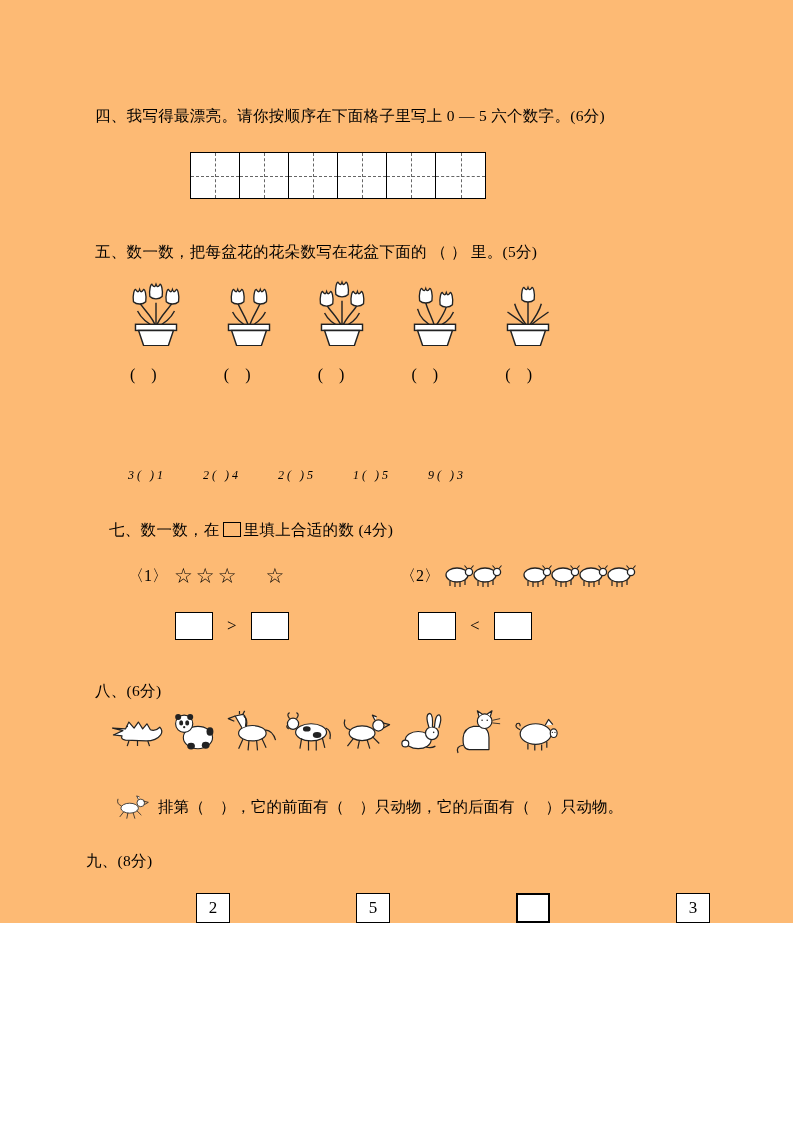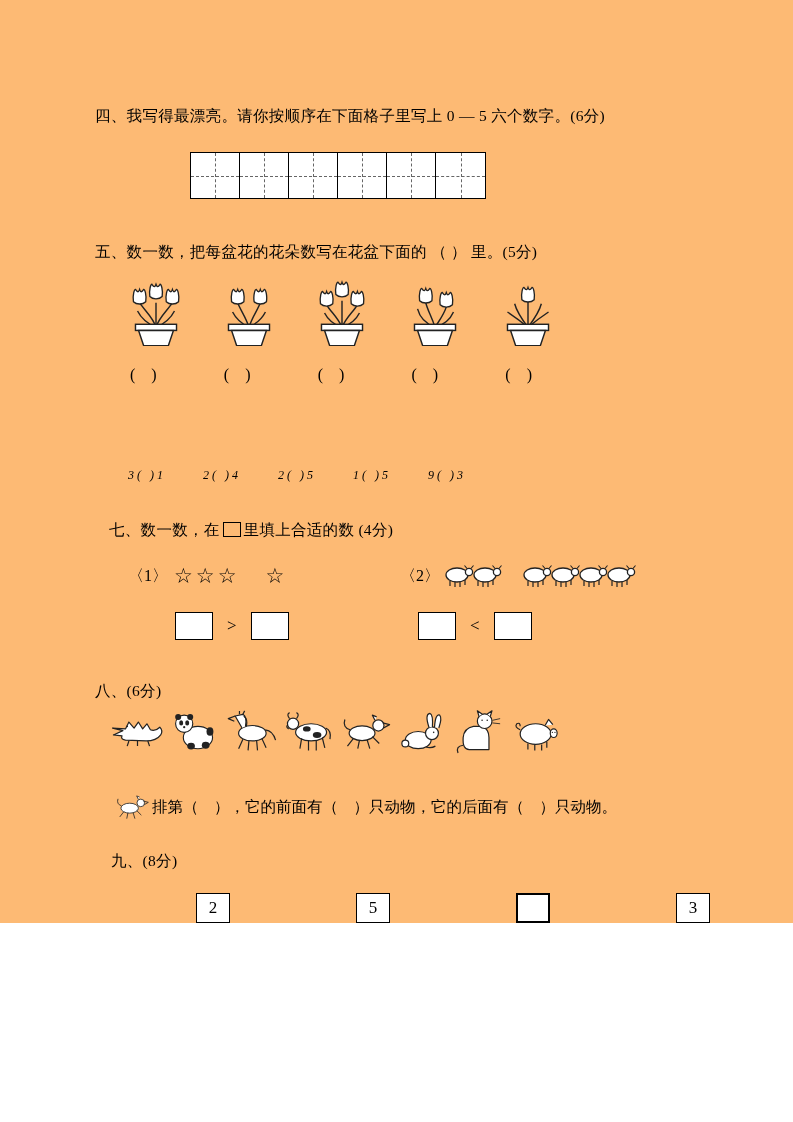--- a/index.html
+++ b/index.html
@@ -35,21 +35,21 @@
   .sheep-group.far { margin-left:22px; }
   .sheep-svg { width:32px; height:24px; margin-left:-4px; }
   .cmp { position:absolute; display:flex; align-items:center; gap:14px; font-size:17px; }
   .cmp1 { left:175px; top:612px; }
   .cmp2 { left:418px; top:612px; }
   .abox { display:inline-block; width:38px; height:28px; border:1.7px solid #000; background:#fff; }
 
   
   .animals-row { position:absolute; left:110px; top:708px; display:flex; align-items:flex-end; gap:2px; }
   .animal-svg { width:55px; height:47px; }
-  .q8-sentence { position:absolute; left:112px; top:793px; display:flex; align-items:center; font-size:15.5px; }
+  .q8-sentence { position:absolute; left:112px; top:793px; display:flex; align-items:center; gap:6px; font-size:15.5px; }
   .dog-small { width:40px; height:28px; }
   .q8-sentence span { white-space:pre; }
 
   
   .bonds-row { position:absolute; left:138px; top:893px; display:flex; gap:10px; }
   .bond { position:relative; width:150px; height:96px; }
   .bond-lines { position:absolute; left:0; top:0; width:150px; height:95px; }
   .nbox { position:absolute; width:34px; height:30px; border:1.6px solid #000; background:#fff;
           display:flex; align-items:center; justify-content:center; font-size:17px; }
   .nbox.top { left:58px; top:0; }
@@ -322,21 +322,21 @@
       </g>
     </svg>
   </div>
   <div class="q8-sentence">
     <svg class="dog-small" viewBox="0 0 64 48">
         <use href="#a-dog"></use>
       </svg>
     <span>排第（    ），它的前面有（    ）只动物，它的后面有（    ）只动物。</span>
   </div>
 
-  <p class="title" style="left:111px; top:851px;">九、(8分)</p>
+  <p class="title" style="left:86px; top:851px;">九、(8分)</p>
   <div class="bonds-row">
 
     <div class="bond">
       <svg class="bond-lines" viewBox="0 0 150 95">
         <path d="M75 31 L27 62 M75 31 L123 62" stroke="#000" stroke-width="1.4" fill="none"></path>
       </svg>
       <div class="nbox top">2</div>
       <div class="nbox bl">1</div>
       <div class="nbox br"></div>
     </div>

